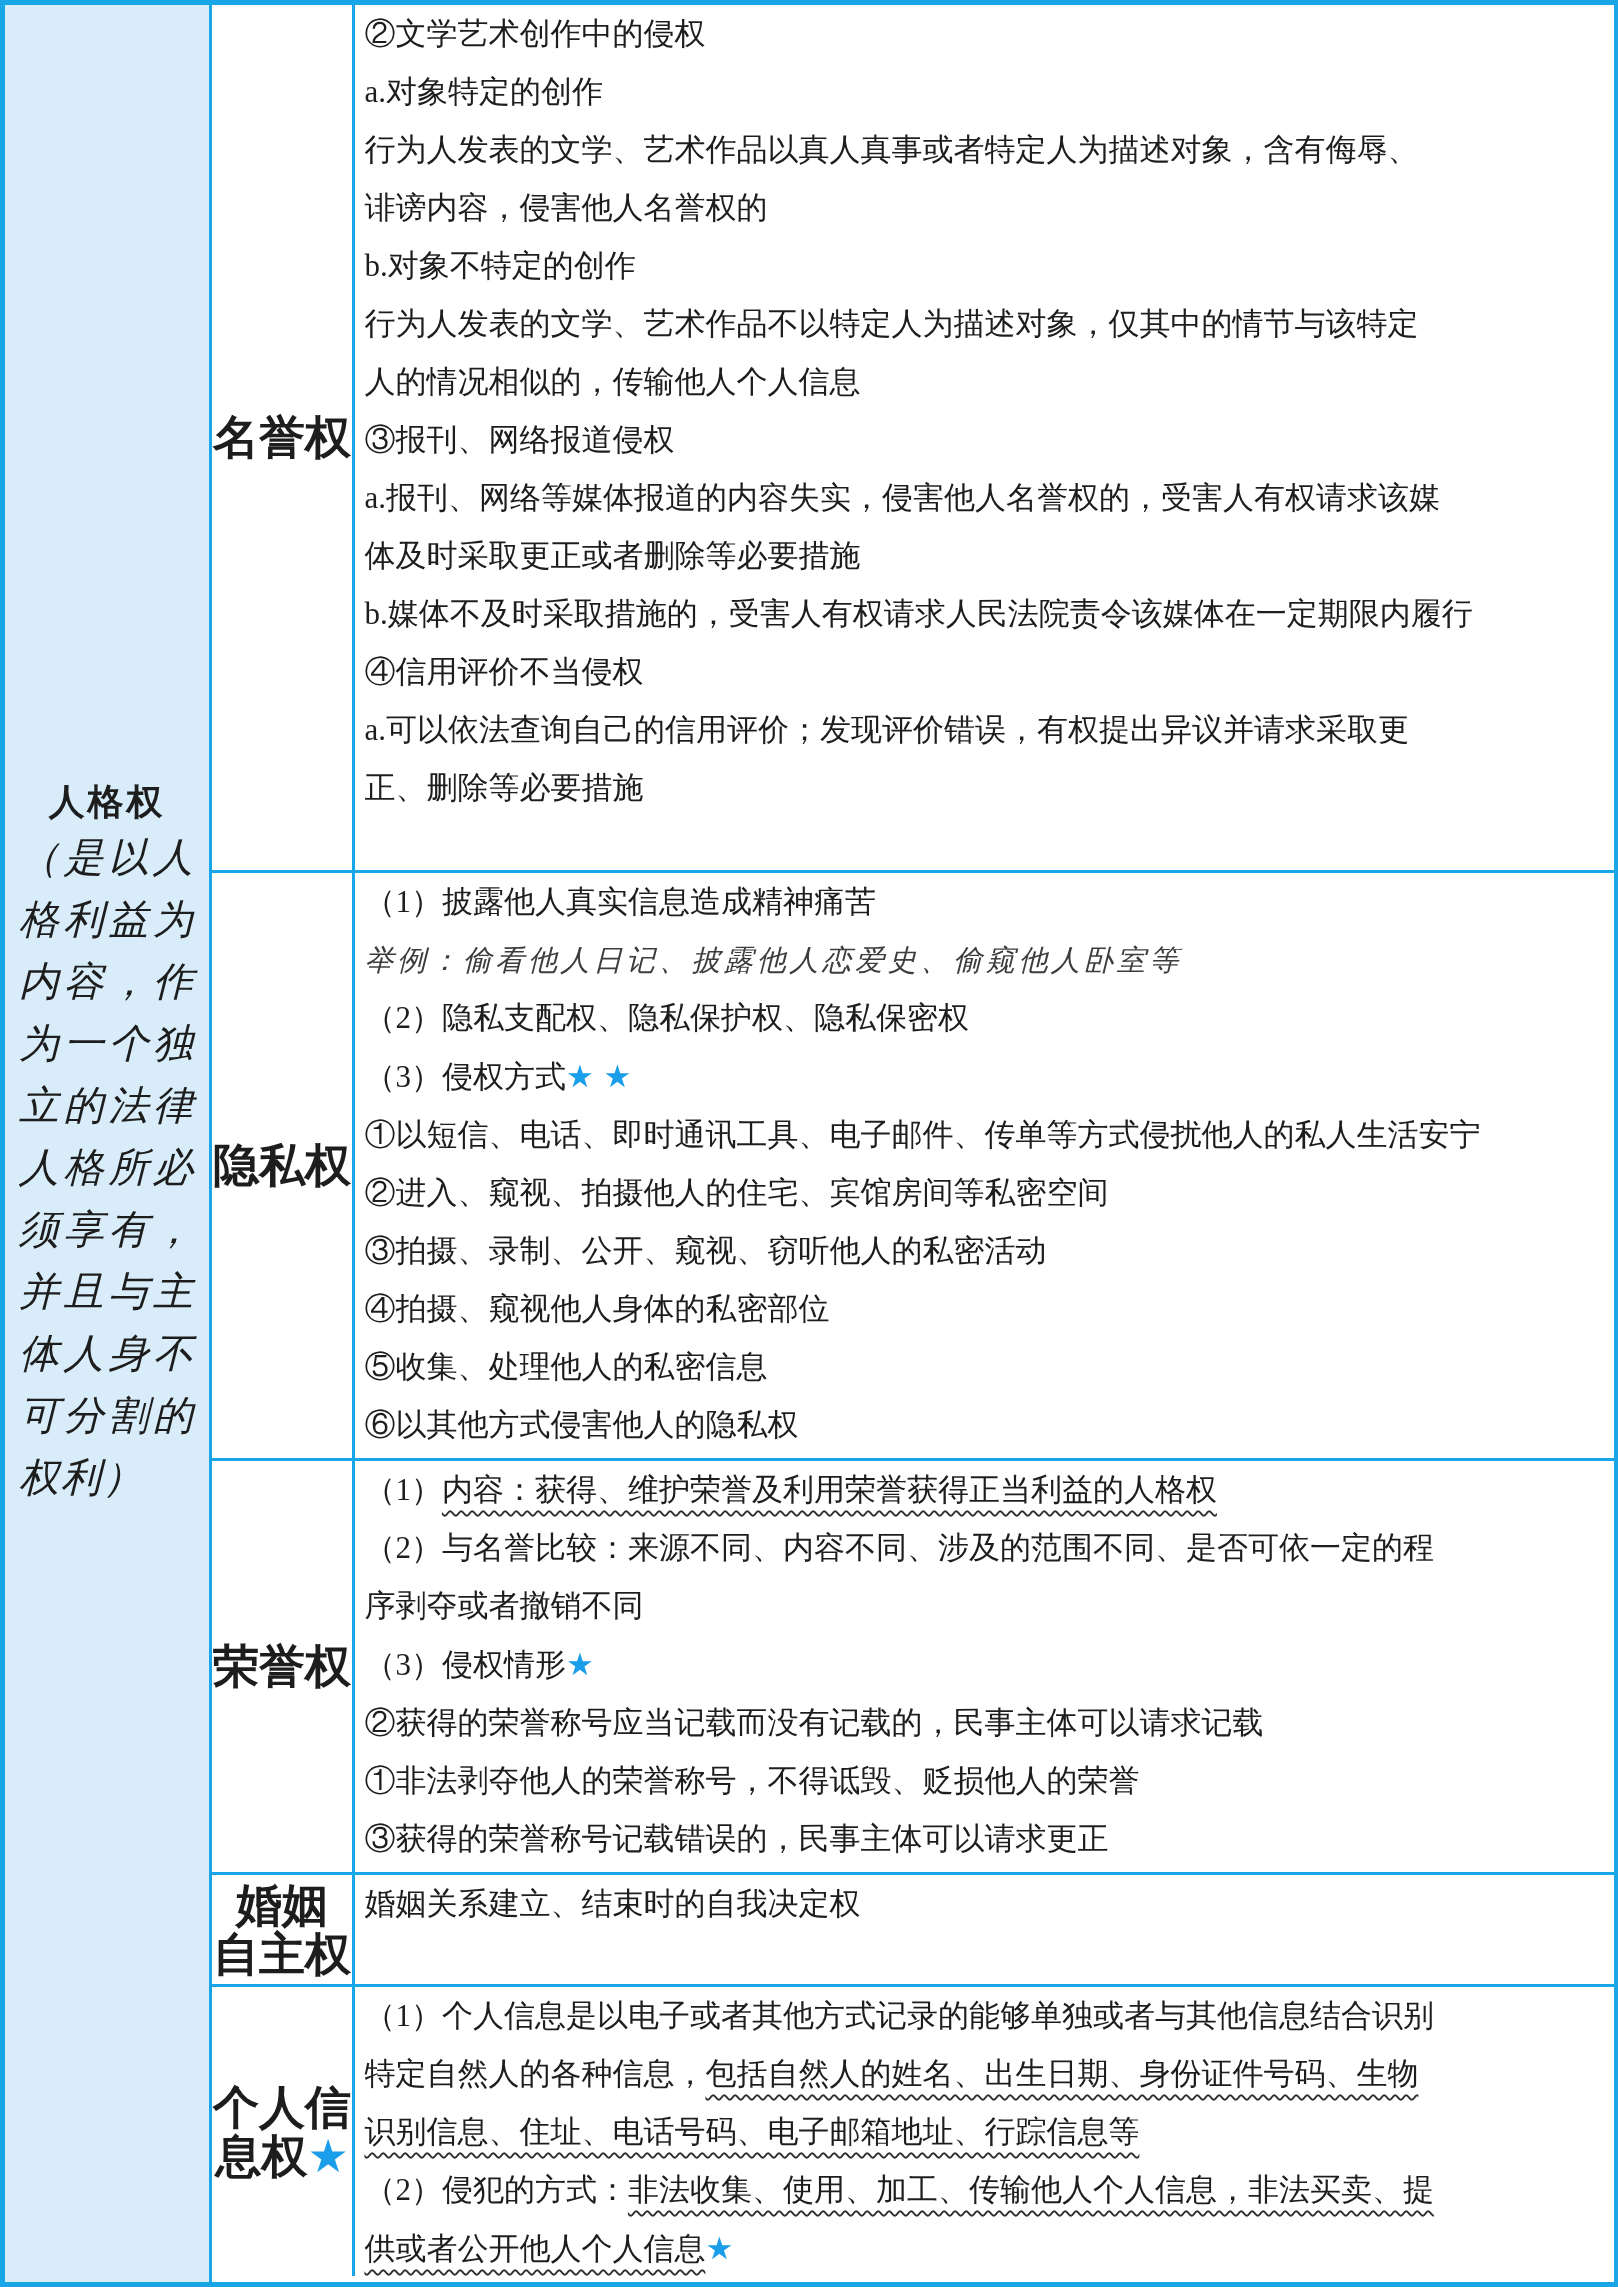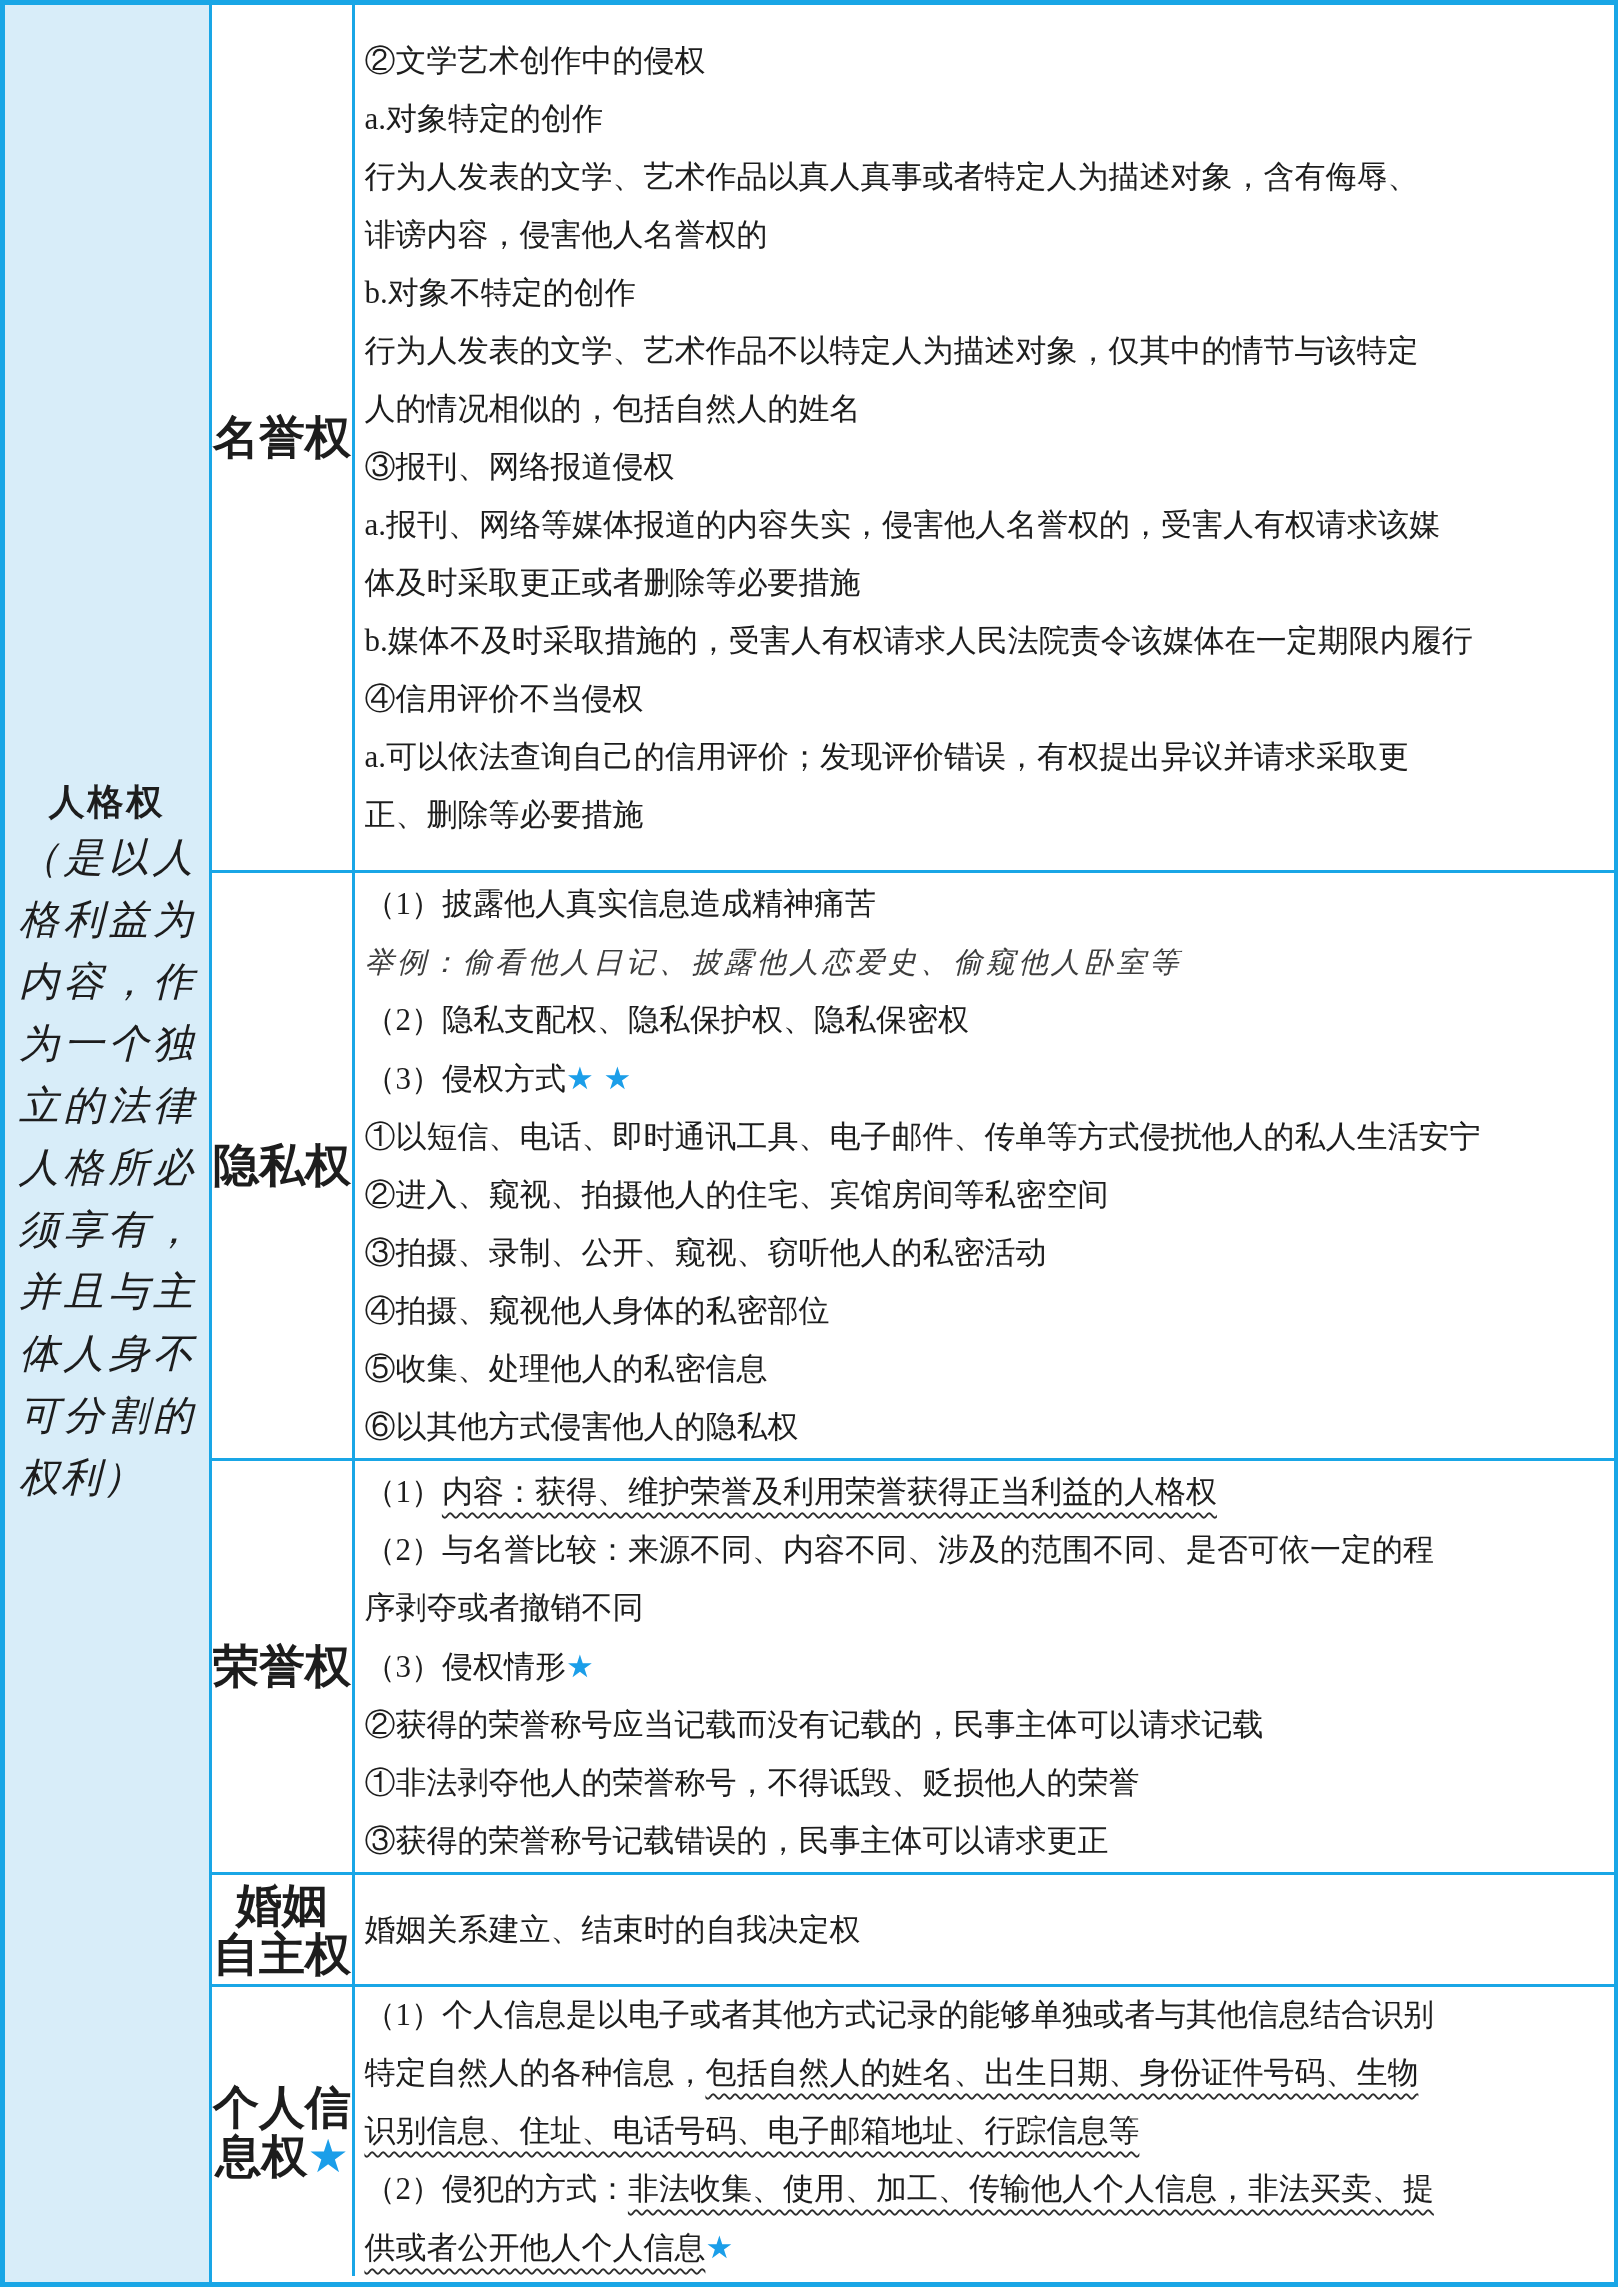--- a/index.html
+++ b/index.html
@@ -44,21 +44,21 @@
   .label-cell{
     flex:0 0 143px;box-sizing:border-box;
     border-right:3.7px solid var(--border-blue);
     display:flex;flex-direction:column;justify-content:center;align-items:center;
     font-family:"Liberation Sans","DejaVu Sans",sans-serif;
     font-weight:bold;font-size:46px;text-align:center;
   }
   .label-line{line-height:49px;white-space:nowrap;}
   .content-cell{
     flex:1 1 auto;min-width:0;box-sizing:border-box;
-    display:flex;flex-direction:column;justify-content:center;
+    display:flex;flex-direction:column;justify-content:flex-start;
     padding:0 17px 0 9.4px;overflow:hidden;
   }
   .content-line{font-size:31px;line-height:58px;white-space:nowrap;}
   .seg-wavy{
     text-decoration:underline;text-decoration-style:wavy;
     text-decoration-thickness:1.9px;text-underline-offset:10.3px;
     text-decoration-color:#2e2e2e;
   }
   .seg-star{color:var(--star-blue);font-family:"DejaVu Sans",sans-serif;font-style:normal;}
   .seg-ex{color:#3d3d3d;font-size:29px;letter-spacing:3.7px;font-style:italic;}
@@ -76,21 +76,21 @@
         <div class="label-cell">
           <div class="label-line"><span>名誉权</span></div>
         </div>
         <div class="content-cell">
           <div class="content-line"><span>②文学艺术创作中的侵权</span></div>
           <div class="content-line"><span>a.对象特定的创作</span></div>
           <div class="content-line"><span>行为人发表的文学、艺术作品以真人真事或者特定人为描述对象，含有侮辱、</span></div>
           <div class="content-line"><span>诽谤内容，侵害他人名誉权的</span></div>
           <div class="content-line"><span>b.对象不特定的创作</span></div>
           <div class="content-line"><span>行为人发表的文学、艺术作品不以特定人为描述对象，仅其中的情节与该特定</span></div>
-          <div class="content-line"><span>人的情况相似的，包括自然人的姓名</span></div>
+          <div class="content-line"><span>人的情况相似的，传输他人个人信息</span></div>
           <div class="content-line"><span>③报刊、网络报道侵权</span></div>
           <div class="content-line"><span>a.报刊、网络等媒体报道的内容失实，侵害他人名誉权的，受害人有权请求该媒</span></div>
           <div class="content-line"><span>体及时采取更正或者删除等必要措施</span></div>
           <div class="content-line"><span>b.媒体不及时采取措施的，受害人有权请求人民法院责令该媒体在一定期限内履行</span></div>
           <div class="content-line"><span>④信用评价不当侵权</span></div>
           <div class="content-line"><span>a.可以依法查询自己的信用评价；发现评价错误，有权提出异议并请求采取更</span></div>
           <div class="content-line"><span>正、删除等必要措施</span></div>
         </div>
       </div>
       <div class="row" style="height: 588px;">

